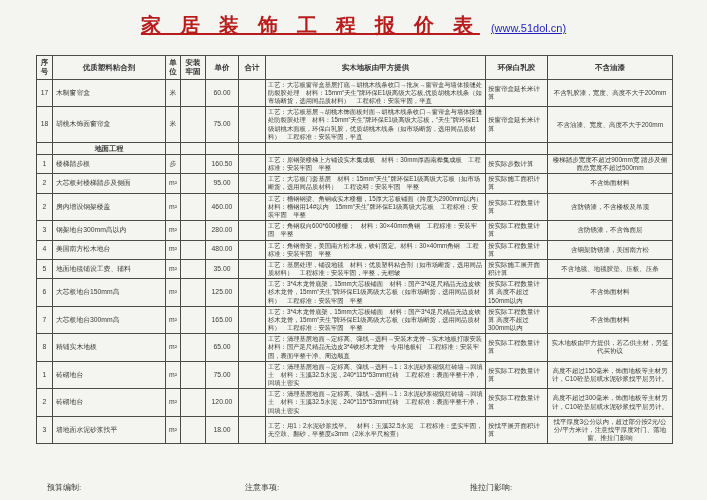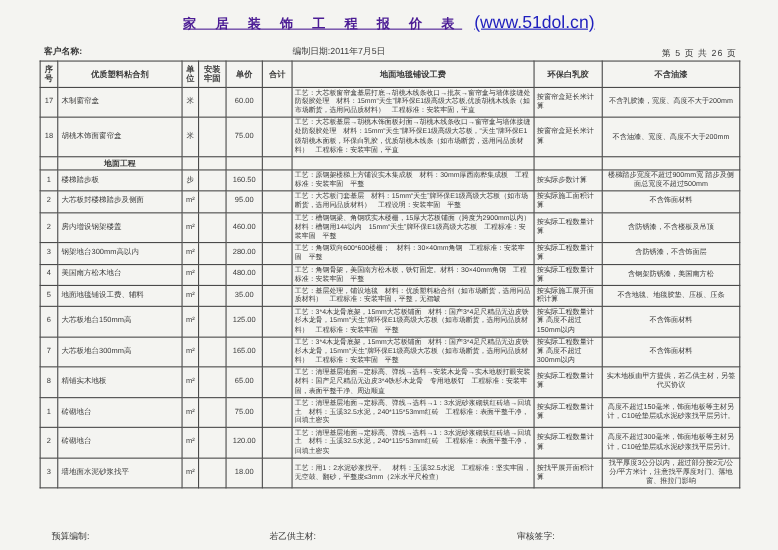--- a/index.html
+++ b/index.html
@@ -6,25 +6,25 @@
   html,body { width:707px; height:500px; }
   body {
     font-family:"Liberation Sans","DejaVu Sans",sans-serif;
     background:#f4f4f1; color:#3a3a3a; position:relative; overflow:hidden;
   }
   #page { position:absolute; inset:0; }
 
   
   .title-wrap { position:absolute; top:12px; left:0; width:100%; text-align:center; white-space:nowrap; }
   .main-title {
-    color:#4c1d95; font-weight:bold; font-size:12px; letter-spacing:7px;
-    text-decoration:underline; display:inline-block;
+    color:#b91c1c; font-weight:bold; font-size:20px; letter-spacing:7px;
+    text-decoration:underline; display:inline-block;font-family:Liberation Serif, serif;
   }
   .site-link {
-    color:#1f1fbe; font-size:16px; text-decoration:underline; display:inline-block; margin-left:11px;
+    color:#1f1fbe; font-size:11px; text-decoration:underline; display:inline-block; margin-left:11px;
   }
 
   
   .meta { position:absolute; top:41px; left:36px; width:636px; height:13px; font-size:8px; }
   .meta .customer { position:absolute; left:4px; top:0; font-weight:bold; }
   .meta .date { position:absolute; left:230px; top:0; }
   .meta .pageinfo { position:absolute; right:2px; top:2px; letter-spacing:1px; }
 
   
   table { position:absolute; top:55px; left:36px; width:636px; border-collapse:collapse; table-layout:fixed;border-radius:13px; }
@@ -47,25 +47,20 @@
 </style>
 </head>
 <body>
 
 <div id="page">
 
   <div class="title-wrap">
     <span class="main-title">家 居 装 饰 工 程 报 价 表</span><span class="site-link">(www.51dol.cn)</span>
   </div>
 
-  <div class="meta">
-    <span class="customer">客户名称:</span>
-    <span class="date">编制日期:2011年7月5日</span>
-    <span class="pageinfo">第 5 页 共 26 页</span>
-  </div>
 
   <table>
     <colgroup>
       <col style="width:16px">
         <col style="width:113px">
         <col style="width:15px">
       <col style="width:25px">
         <col style="width:33px">
         <col style="width:27px">
       <col style="width:220px">
@@ -73,21 +68,21 @@
         <col style="width:125px">
     </colgroup>
     <thead>
       <tr>
           <th>序号</th>
           <th>优质塑料粘合剂</th>
           <th>单位</th>
           <th>安装牢固</th>
           <th>单价</th>
           <th>合计</th>
-          <th>地面地毯铺设工费</th>
+          <th>实木地板由甲方提供</th>
           <th>环保白乳胶</th>
           <th>不含油漆</th>
         </tr>
     </thead>
     <tbody>
         <tr>
           <td class="c-no">17</td>
           <td class="c-name">木制窗帘盒</td>
           <td class="c-unit">米</td>
           <td class="c-qty"></td>
@@ -249,17 +244,17 @@
           <td class="c-total"></td>
           <td class="c-process">工艺：用1：2水泥砂浆找平。　材料：玉溪32.5水泥　工程标准：坚实牢固，无空鼓、翻砂，平整度≤3mm（2米水平尺检查）</td>
           <td class="c-method">按找平展开面积计算</td>
           <td class="c-notes">找平厚度3公分以内，超过部分按2元/公分/平方米计，注意找平厚度对门、落地窗、推拉门影响</td>
         </tr>
       </tbody>
   </table>
 
   <div class="footer">
     <span class="f1">预算编制:</span>
-    <span class="f2">若乙供主材:</span>
-    <span class="f3">审核签字:</span>
+    <span class="f2">注意事项:</span>
+    <span class="f3">推拉门影响:</span>
   </div>
 
 </div>
 
 </body></html>

